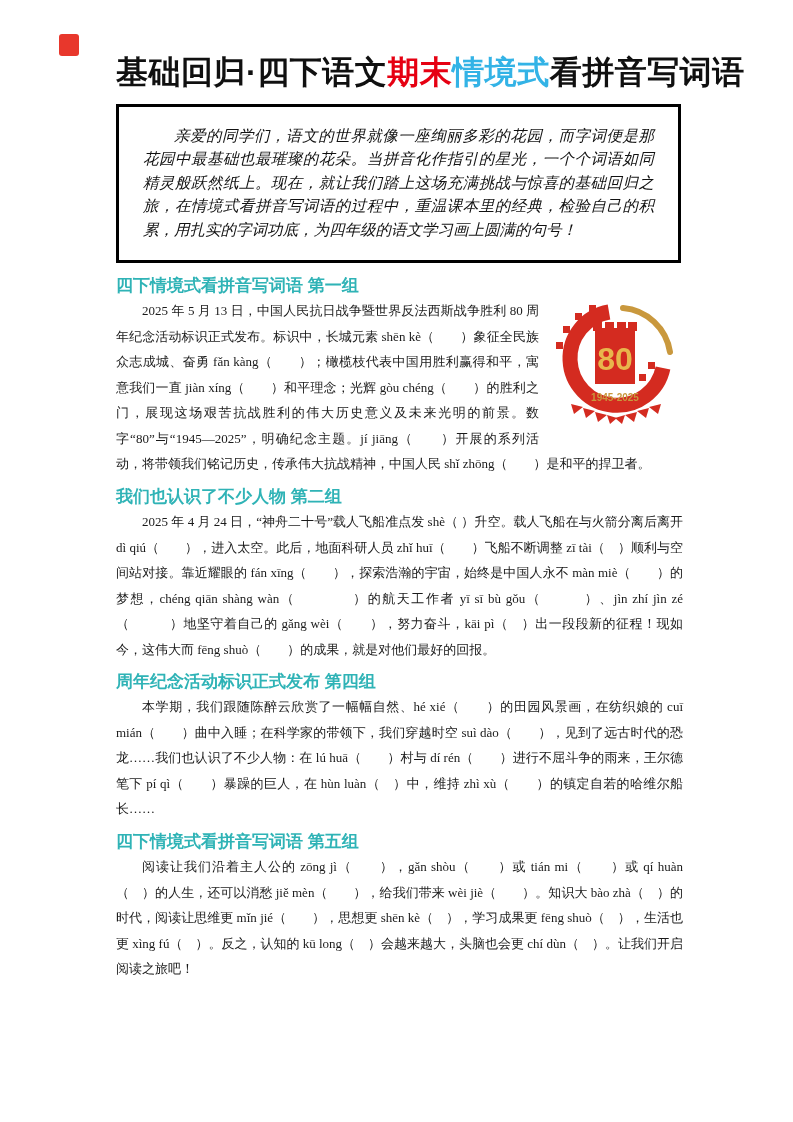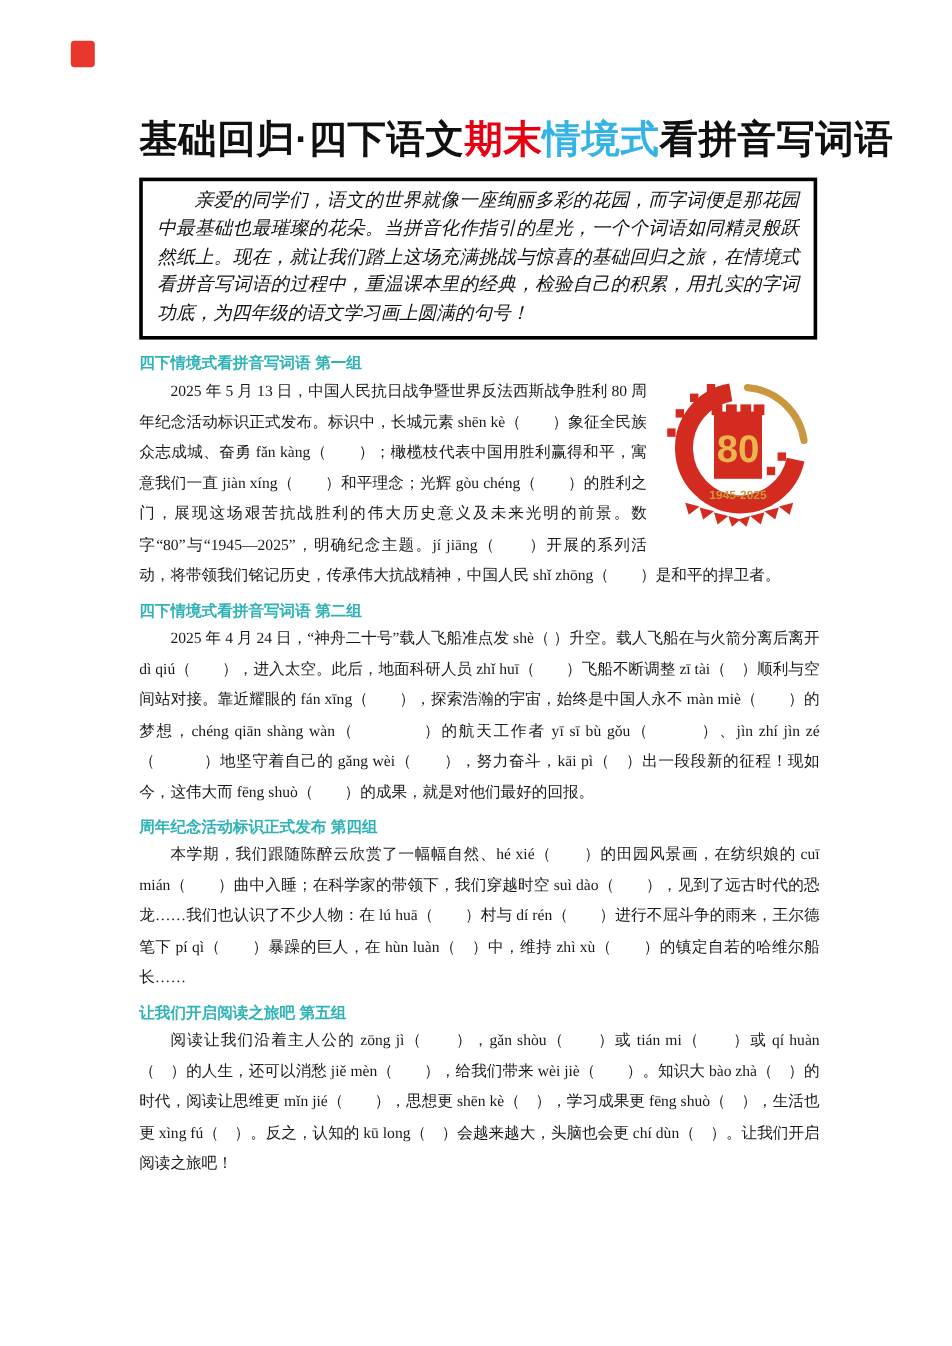--- a/index.html
+++ b/index.html
@@ -2,21 +2,21 @@
 <html><head>
 <meta charset="utf-8">
 <style>
   html,body{margin:0;padding:0;background:#ffffff;}
   .page{
     position:relative;
     width:697px;height:1122px;
     margin:0 auto;
     background:#ffffff;
     box-sizing:border-box;
-    padding:96px 62px 30px 68px;
+    padding:52px 62px 30px 68px;
     font-family:"Liberation Serif","DejaVu Serif",serif;
     color:#151515;
     overflow:hidden;
   }
   .corner-mark{
     position:absolute;left:11px;top:34px;width:20px;height:22px;
     background:#e8372c;border-radius:3px;
   }
   h1.title{
     margin:0 0 10px 0;
@@ -29,33 +29,33 @@
   }
   .t-black{color:#101010;}
   .t-red{color:#e60012;}
   .t-blue{color:#33b3e6;}
   .intro-box{
     border:3px solid #000;
     padding:5px 12px 7px 12px;
     margin:2px 2px 12px 0;
   }
   .intro-text{
-    margin:0;
+    margin:12px;
     font-size:15.5px;
     line-height:23.5px;
     text-indent:2em;
     text-align:justify;
     font-style:italic;
     color:#111;
   }
   .sec{margin:0;}
   .sec-header{
     margin:9px 0 2px 0;
     font-family:"Liberation Sans","DejaVu Sans",sans-serif;
-    font-size:13px;
+    font-size:17px;
     font-weight:bold;
     color:#2fb3b6;
     line-height:1.25;
   }
   .sec-body{
     margin:0;
     font-size:13px;
     line-height:25.5px;
     text-align:justify;
     text-indent:2em;
@@ -121,30 +121,30 @@
           <path d="M100 106 l-12 3 9 7 z"></path>
           <path d="M88 110 l-12 3 9 7 z"></path>
           <path d="M76 113 l-10 3 7 6 z"></path>
         </g>
       </svg>
     </div>
     <p class="sec-body">2025 年 5 月 13 日，中国人民抗日战争暨世界反法西斯战争胜利 80 周年纪念活动标识正式发布。标识中，长城元素 shēn kè（　　）象征全民族众志成城、奋勇 fǎn kàng（　　）；橄榄枝代表中国用胜利赢得和平，寓意我们一直 jiàn xíng（　　）和平理念；光辉 gòu chéng（　　）的胜利之门，展现这场艰苦抗战胜利的伟大历史意义及未来光明的前景。数字“80”与“1945—2025”，明确纪念主题。jí jiāng（　　）开展的系列活动，将带领我们铭记历史，传承伟大抗战精神，中国人民 shǐ zhōng（　　）是和平的捍卫者。</p>
   </div>
 
   <div class="sec">
-    <h3 class="sec-header">四下情境式看拼音写词语 第二组</h3>
+    <h3 class="sec-header">我们也认识了不少人物 第二组</h3>
   </div>
 
   <div class="sec">
     <p class="sec-body">2025 年 4 月 24 日，“神舟二十号”载人飞船准点发 shè（ ）升空。载人飞船在与火箭分离后离开 dì qiú（　　），进入太空。此后，地面科研人员 zhǐ huī（　　）飞船不断调整 zī tài（　）顺利与空间站对接。靠近耀眼的 fán xīng（　　），探索浩瀚的宇宙，始终是中国人永不 màn miè（　　）的梦想，chéng qiān shàng wàn（　　　　）的航天工作者 yī sī bù gǒu（　　　）、jìn zhí jìn zé（　　　）地坚守着自己的 gǎng wèi（　　），努力奋斗，kāi pì（　）出一段段新的征程！现如今，这伟大而 fēng shuò（　　）的成果，就是对他们最好的回报。</p>
   </div>
 
   <div class="sec">
     <h3 class="sec-header">周年纪念活动标识正式发布 第四组</h3>
     <p class="sec-body">本学期，我们跟随陈醉云欣赏了一幅幅自然、hé xié（　　）的田园风景画，在纺织娘的 cuī mián（　　）曲中入睡；在科学家的带领下，我们穿越时空 suì dào（　　），见到了远古时代的恐 龙……我们也认识了不少人物：在 lú huā（　　）村与 dí rén（　　）进行不屈斗争的雨来，王尔德笔下 pí qì（　　）暴躁的巨人，在 hùn luàn（　）中，维持 zhì xù（　　）的镇定自若的哈维尔船长……</p>
   </div>
 
   <div class="sec">
-    <h3 class="sec-header">让我们开启阅读之旅吧 第五组</h3>
+    <h3 class="sec-header">四下情境式看拼音写词语 第五组</h3>
     <p class="sec-body">阅读让我们沿着主人公的 zōng jì（　　），gǎn shòu（　　）或 tián mi（　　）或 qí huàn（　）的人生，还可以消愁 jiě mèn（　　），给我们带来 wèi jiè（　　）。知识大 bào zhà（　）的时代，阅读让思维更 mǐn jié（　　），思想更 shēn kè（　），学习成果更 fēng shuò（　），生活也更 xìng fú（　）。反之，认知的 kū long（　）会越来越大，头脑也会更 chí dùn（　）。让我们开启阅读之旅吧！</p>
   </div>
 
 </div>
 
 </body></html>

